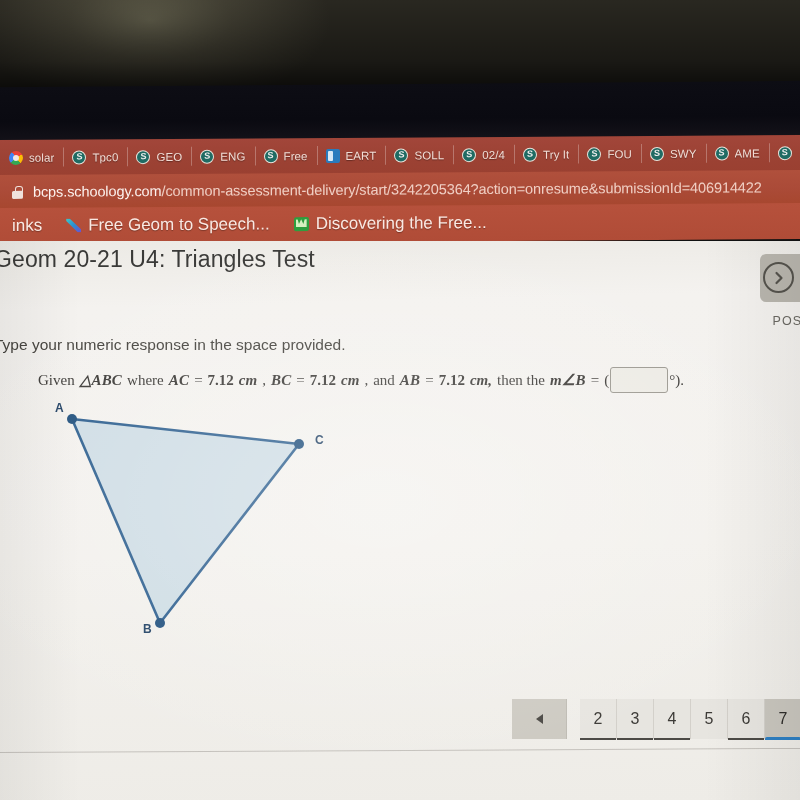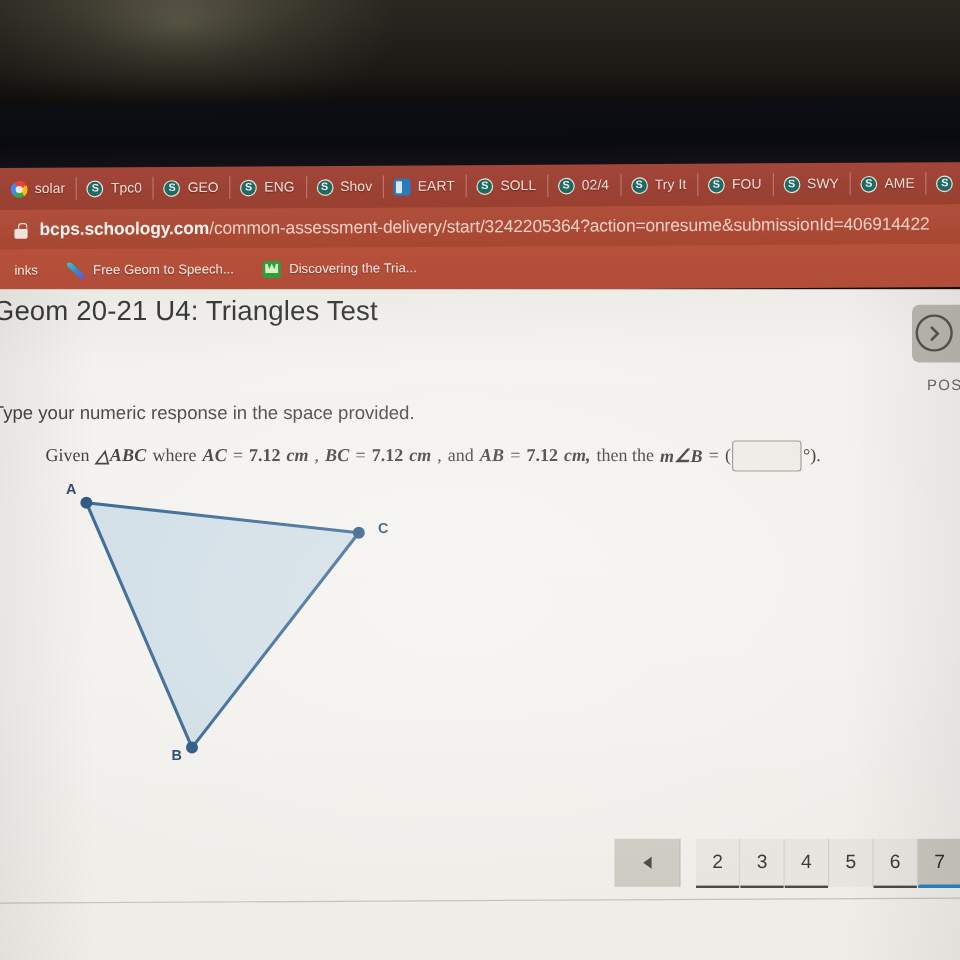--- a/index.html
+++ b/index.html
@@ -84,30 +84,30 @@
   }
   .lock:before{
     content:"";position:absolute;left:0;bottom:0;width:11px;height:8px;
     background:#f0e2dc;border-radius:1.5px;
   }
   .lock:after{
     content:"";position:absolute;left:2.5px;top:0;width:6px;height:7px;
     border:1.6px solid #f0e2dc;border-bottom:none;border-radius:3px 3px 0 0;
   }
   .url{font-size:14.5px;white-space:nowrap;letter-spacing:-.1px;}
-  .url .host{color:#fdf3ef;font-weight:bold;}
+  .url .host{color:#fdf3ef;font-weight:normal;}
   .url .path{color:#f0cfc4;}
 
   .bm-row2{
     position:absolute;left:0;top:68px;width:800px;height:36px;
     background:linear-gradient(180deg,#b6513c 0%,#b04c37 100%);
     display:flex;align-items:center;overflow:hidden;
   }
   .bm2{display:flex;align-items:center;gap:7px;padding:0 12px;height:36px;white-space:nowrap;}
-  .bm2-label{color:#fae9e3;font-size:11px;text-shadow:0 1px 1px rgba(0,0,0,.3);}
+  .bm2-label{color:#fae9e3;font-size:17px;text-shadow:0 1px 1px rgba(0,0,0,.3);}
   .fav2{width:15px;height:14px;flex:0 0 auto;}
   .fav2.n{
     background:linear-gradient(135deg,#3ec8c8 0%,#2a8fd0 50%,#6e4fd0 100%);
     -webkit-clip-path:polygon(0 100%,0 0,22% 0,100% 78%,100% 0,100% 0,100% 100%,78% 100%,0 18%);
     clip-path:polygon(0 100%,0 0,22% 0,100% 78%,100% 0,100% 100%,78% 100%,0 18%);
   }
   .fav2.leaf{
     background:#2f9e3f;border-radius:2px;position:relative;
   }
   .fav2.leaf:after{
@@ -234,21 +234,21 @@
       <div class="bm">
           <span class="fav s">S</span>
           <span class="bm-label">GEO</span>
         </div>
       <div class="bm">
           <span class="fav s">S</span>
           <span class="bm-label">ENG</span>
         </div>
       <div class="bm">
           <span class="fav s">S</span>
-          <span class="bm-label">Shov</span>
+          <span class="bm-label">Free</span>
         </div>
       <div class="bm">
           <span class="fav sq"></span>
           <span class="bm-label">EART</span>
         </div>
       <div class="bm">
           <span class="fav s">S</span>
           <span class="bm-label">SOLL</span>
         </div>
       <div class="bm">
@@ -284,21 +284,21 @@
     <div class="bm-row2">
       <div class="bm2">
           <span class="bm2-label">inks</span>
         </div>
       <div class="bm2">
           <span class="fav2 n"></span>
           <span class="bm2-label">Free Geom to Speech...</span>
         </div>
       <div class="bm2">
           <span class="fav2 leaf"></span>
-          <span class="bm2-label">Discovering the Tria...</span>
+          <span class="bm2-label">Discovering the Free...</span>
         </div>
     </div>
 
   </div>
 
   <div class="page">
 
     <div class="page-title">Geom 20-21 U4: Triangles Test</div>
 
     <div class="next-wrap">

